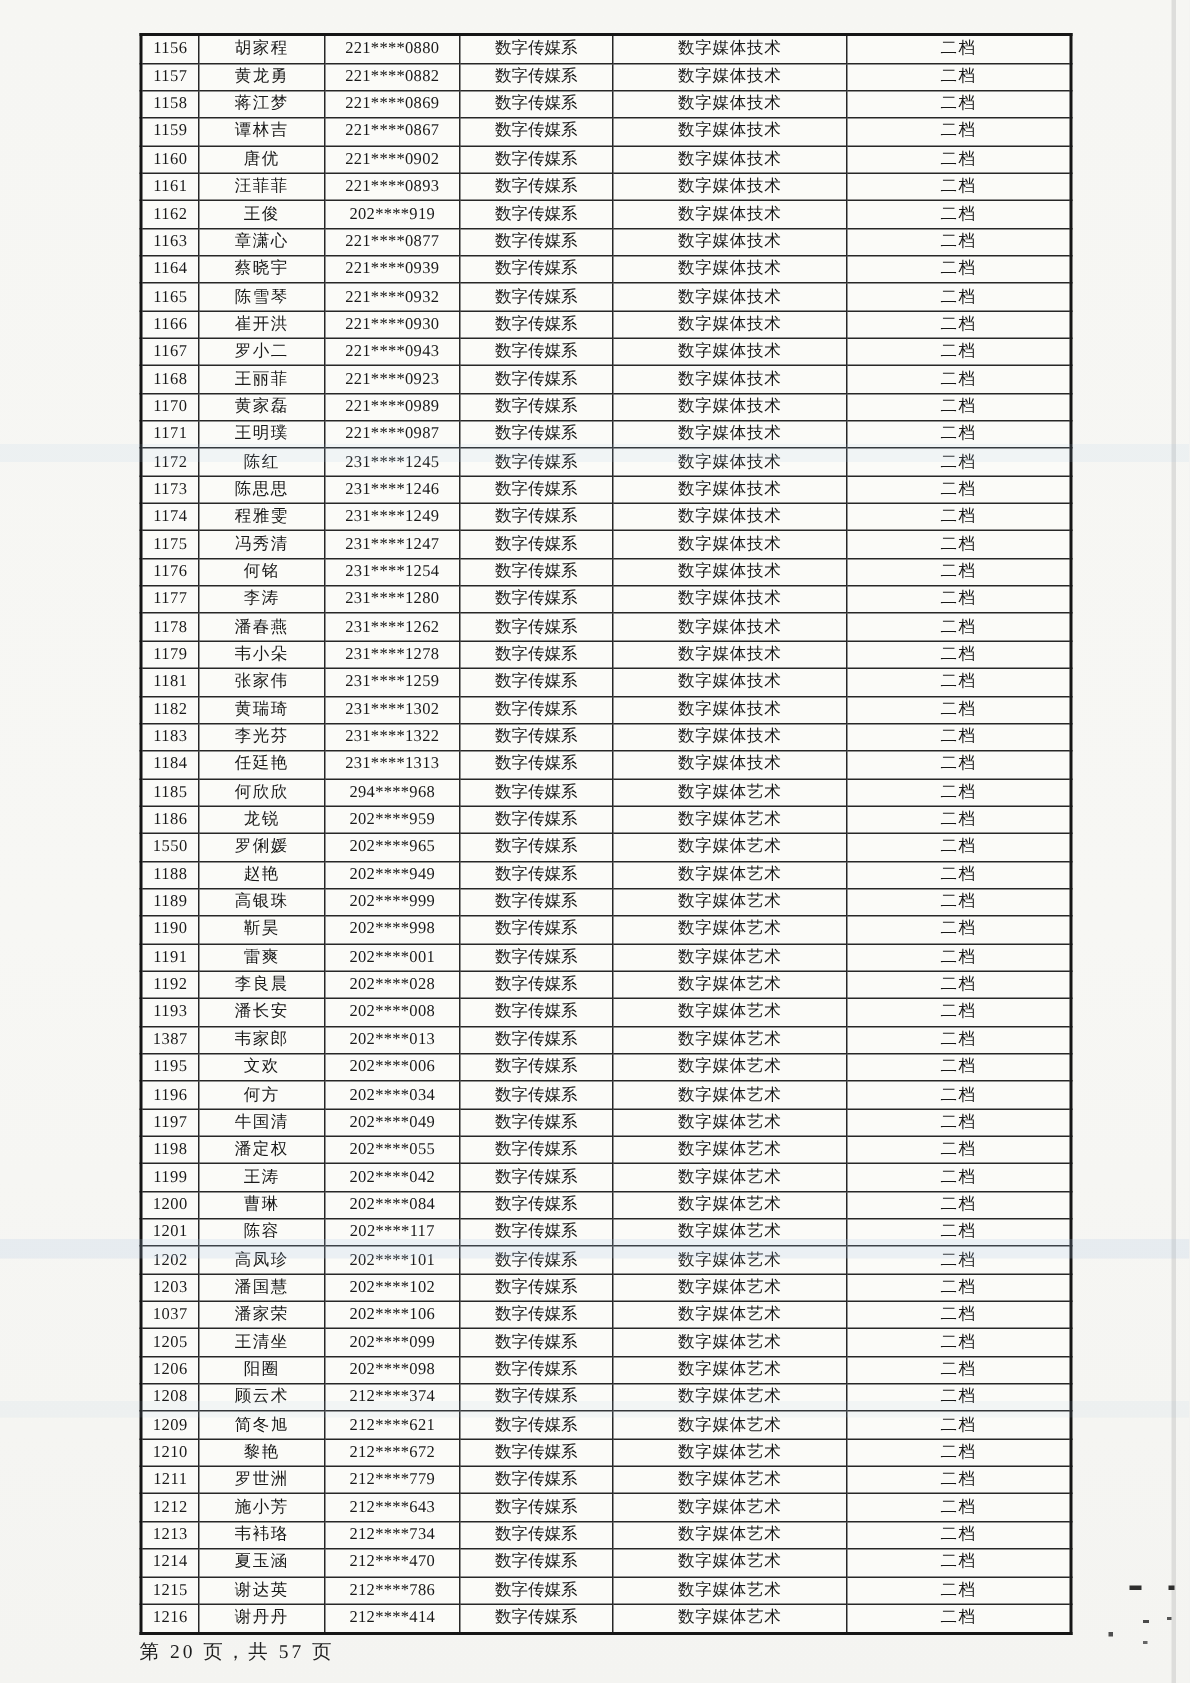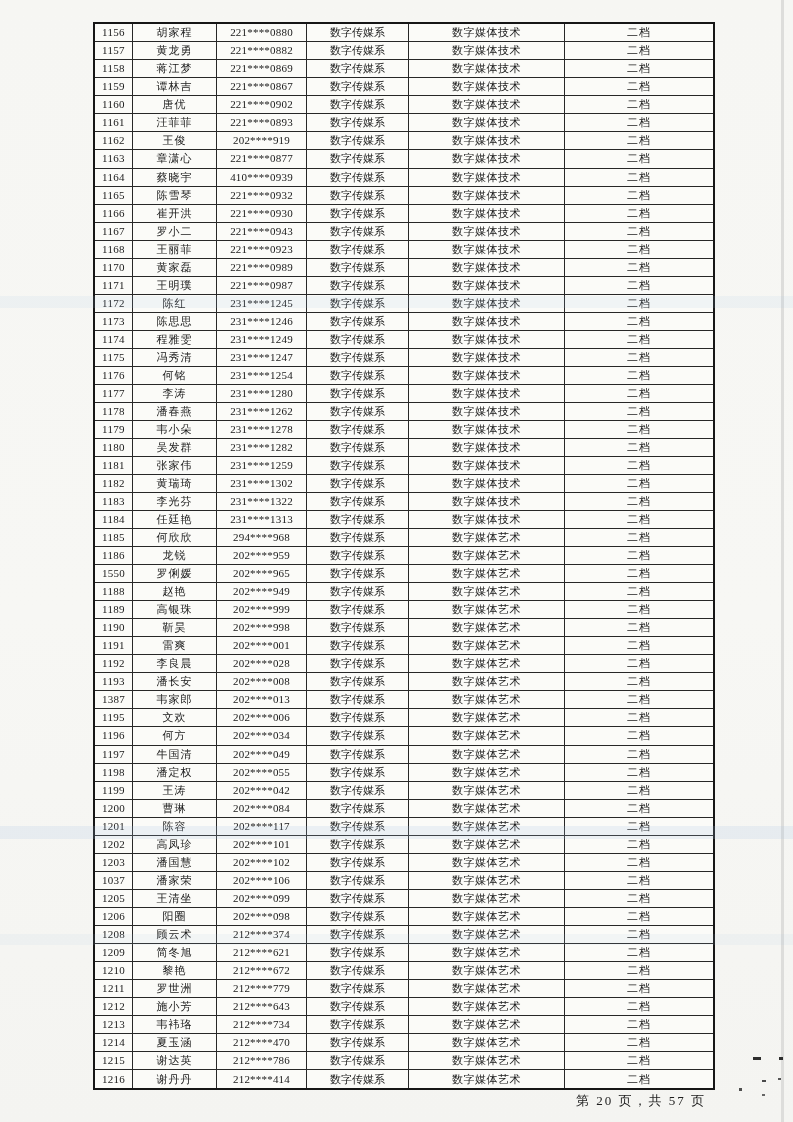--- a/index.html
+++ b/index.html
@@ -28,21 +28,21 @@
     white-space:nowrap;overflow:hidden;
   }
   td.c0{width:37px;font-size:11.5px;letter-spacing:.3px;}
   td.c1{width:83px;letter-spacing:1px;}
   td.c2{width:89px;font-size:11.5px;letter-spacing:.2px;}
   td.c3{width:101px;}
   td.c4{width:155px;letter-spacing:.5px;}
   td.c5{width:148px;letter-spacing:1px;}
   .page-footer{
     position:absolute;left:93px;top:1092px;width:613px;
-    text-align:right;font-size:13px;color:#1d1d1d;letter-spacing:2px;
+    text-align:left;font-size:13px;color:#1d1d1d;letter-spacing:2px;
   }
   
   .edge-line{position:absolute;left:781px;top:0;width:3px;height:1122px;background:#dddddb;}
   .streak{position:absolute;left:0;width:793px;pointer-events:none;}
   .streak.s1{top:296px;height:12px;background:rgba(168,195,228,.12);}
   .streak.s2{top:826px;height:13px;background:rgba(168,195,228,.18);}
   .streak.s3{top:934px;height:11px;background:rgba(168,195,228,.10);}
   .speck{position:absolute;background:#2e2e2e;}
   .speck.k1{left:753px;top:1057px;width:8px;height:3px;}
   .speck.k2{left:779px;top:1057px;width:4px;height:3px;}
@@ -118,21 +118,21 @@
           <td class="c0">1163</td>
           <td class="c1">章潇心</td>
           <td class="c2">221****0877</td>
           <td class="c3">数字传媒系</td>
           <td class="c4">数字媒体技术</td>
           <td class="c5">二档</td>
         </tr>
         <tr>
           <td class="c0">1164</td>
           <td class="c1">蔡晓宇</td>
-          <td class="c2">410****0939</td>
+          <td class="c2">221****0939</td>
           <td class="c3">数字传媒系</td>
           <td class="c4">数字媒体技术</td>
           <td class="c5">二档</td>
         </tr>
         <tr>
           <td class="c0">1165</td>
           <td class="c1">陈雪琴</td>
           <td class="c2">221****0932</td>
           <td class="c3">数字传媒系</td>
           <td class="c4">数字媒体技术</td>
@@ -231,28 +231,20 @@
           <td class="c1">潘春燕</td>
           <td class="c2">231****1262</td>
           <td class="c3">数字传媒系</td>
           <td class="c4">数字媒体技术</td>
           <td class="c5">二档</td>
         </tr>
         <tr>
           <td class="c0">1179</td>
           <td class="c1">韦小朵</td>
           <td class="c2">231****1278</td>
-          <td class="c3">数字传媒系</td>
-          <td class="c4">数字媒体技术</td>
-          <td class="c5">二档</td>
-        </tr>
-        <tr>
-          <td class="c0">1180</td>
-          <td class="c1">吴发群</td>
-          <td class="c2">231****1282</td>
           <td class="c3">数字传媒系</td>
           <td class="c4">数字媒体技术</td>
           <td class="c5">二档</td>
         </tr>
         <tr>
           <td class="c0">1181</td>
           <td class="c1">张家伟</td>
           <td class="c2">231****1259</td>
           <td class="c3">数字传媒系</td>
           <td class="c4">数字媒体技术</td>

